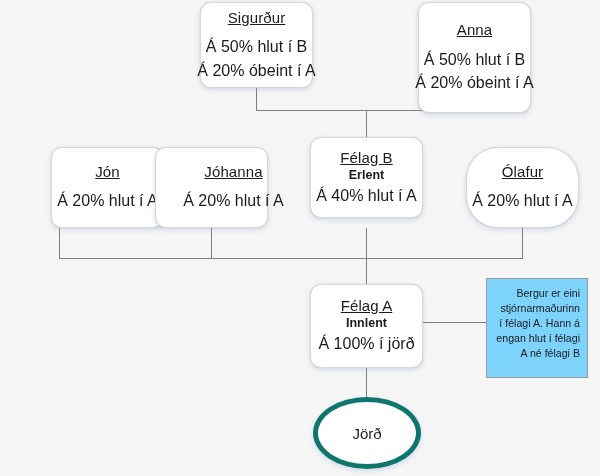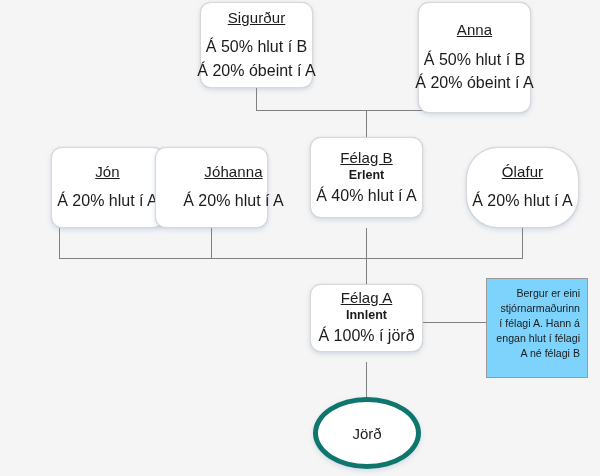--- a/index.html
+++ b/index.html
@@ -73,21 +73,21 @@
 
   
   #node-sigurdur { left: 200px; top: 2px;   width: 113px; height: 86px; }
   #node-anna     { left: 418px; top: 2px;   width: 113px; height: 111px; }
 
   #node-jon      { left: 3px;   top: 147px; width: 113px; height: 81px; margin-left: 48px; }
   #node-johanna  { left: 155px; top: 147px; width: 113px; height: 81px; padding-left: 44px; }
   #node-felag-b  { left: 310px; top: 137px; width: 113px; height: 81px; }
   #node-olafur   { left: 466px; top: 147px; width: 113px; height: 81px; border-radius: 32px; }
 
-  #node-felag-a  { left: 310px; top: 284px; width: 113px; height: 68px; }
+  #node-felag-a  { left: 310px; top: 284px; width: 113px; height: 84px; }
 
   
   #node-jord {
     position: absolute;
     left: 313px;
     top: 397px;
     width: 108px;
     height: 72px;
     box-sizing: border-box;
     background: #ffffff;

